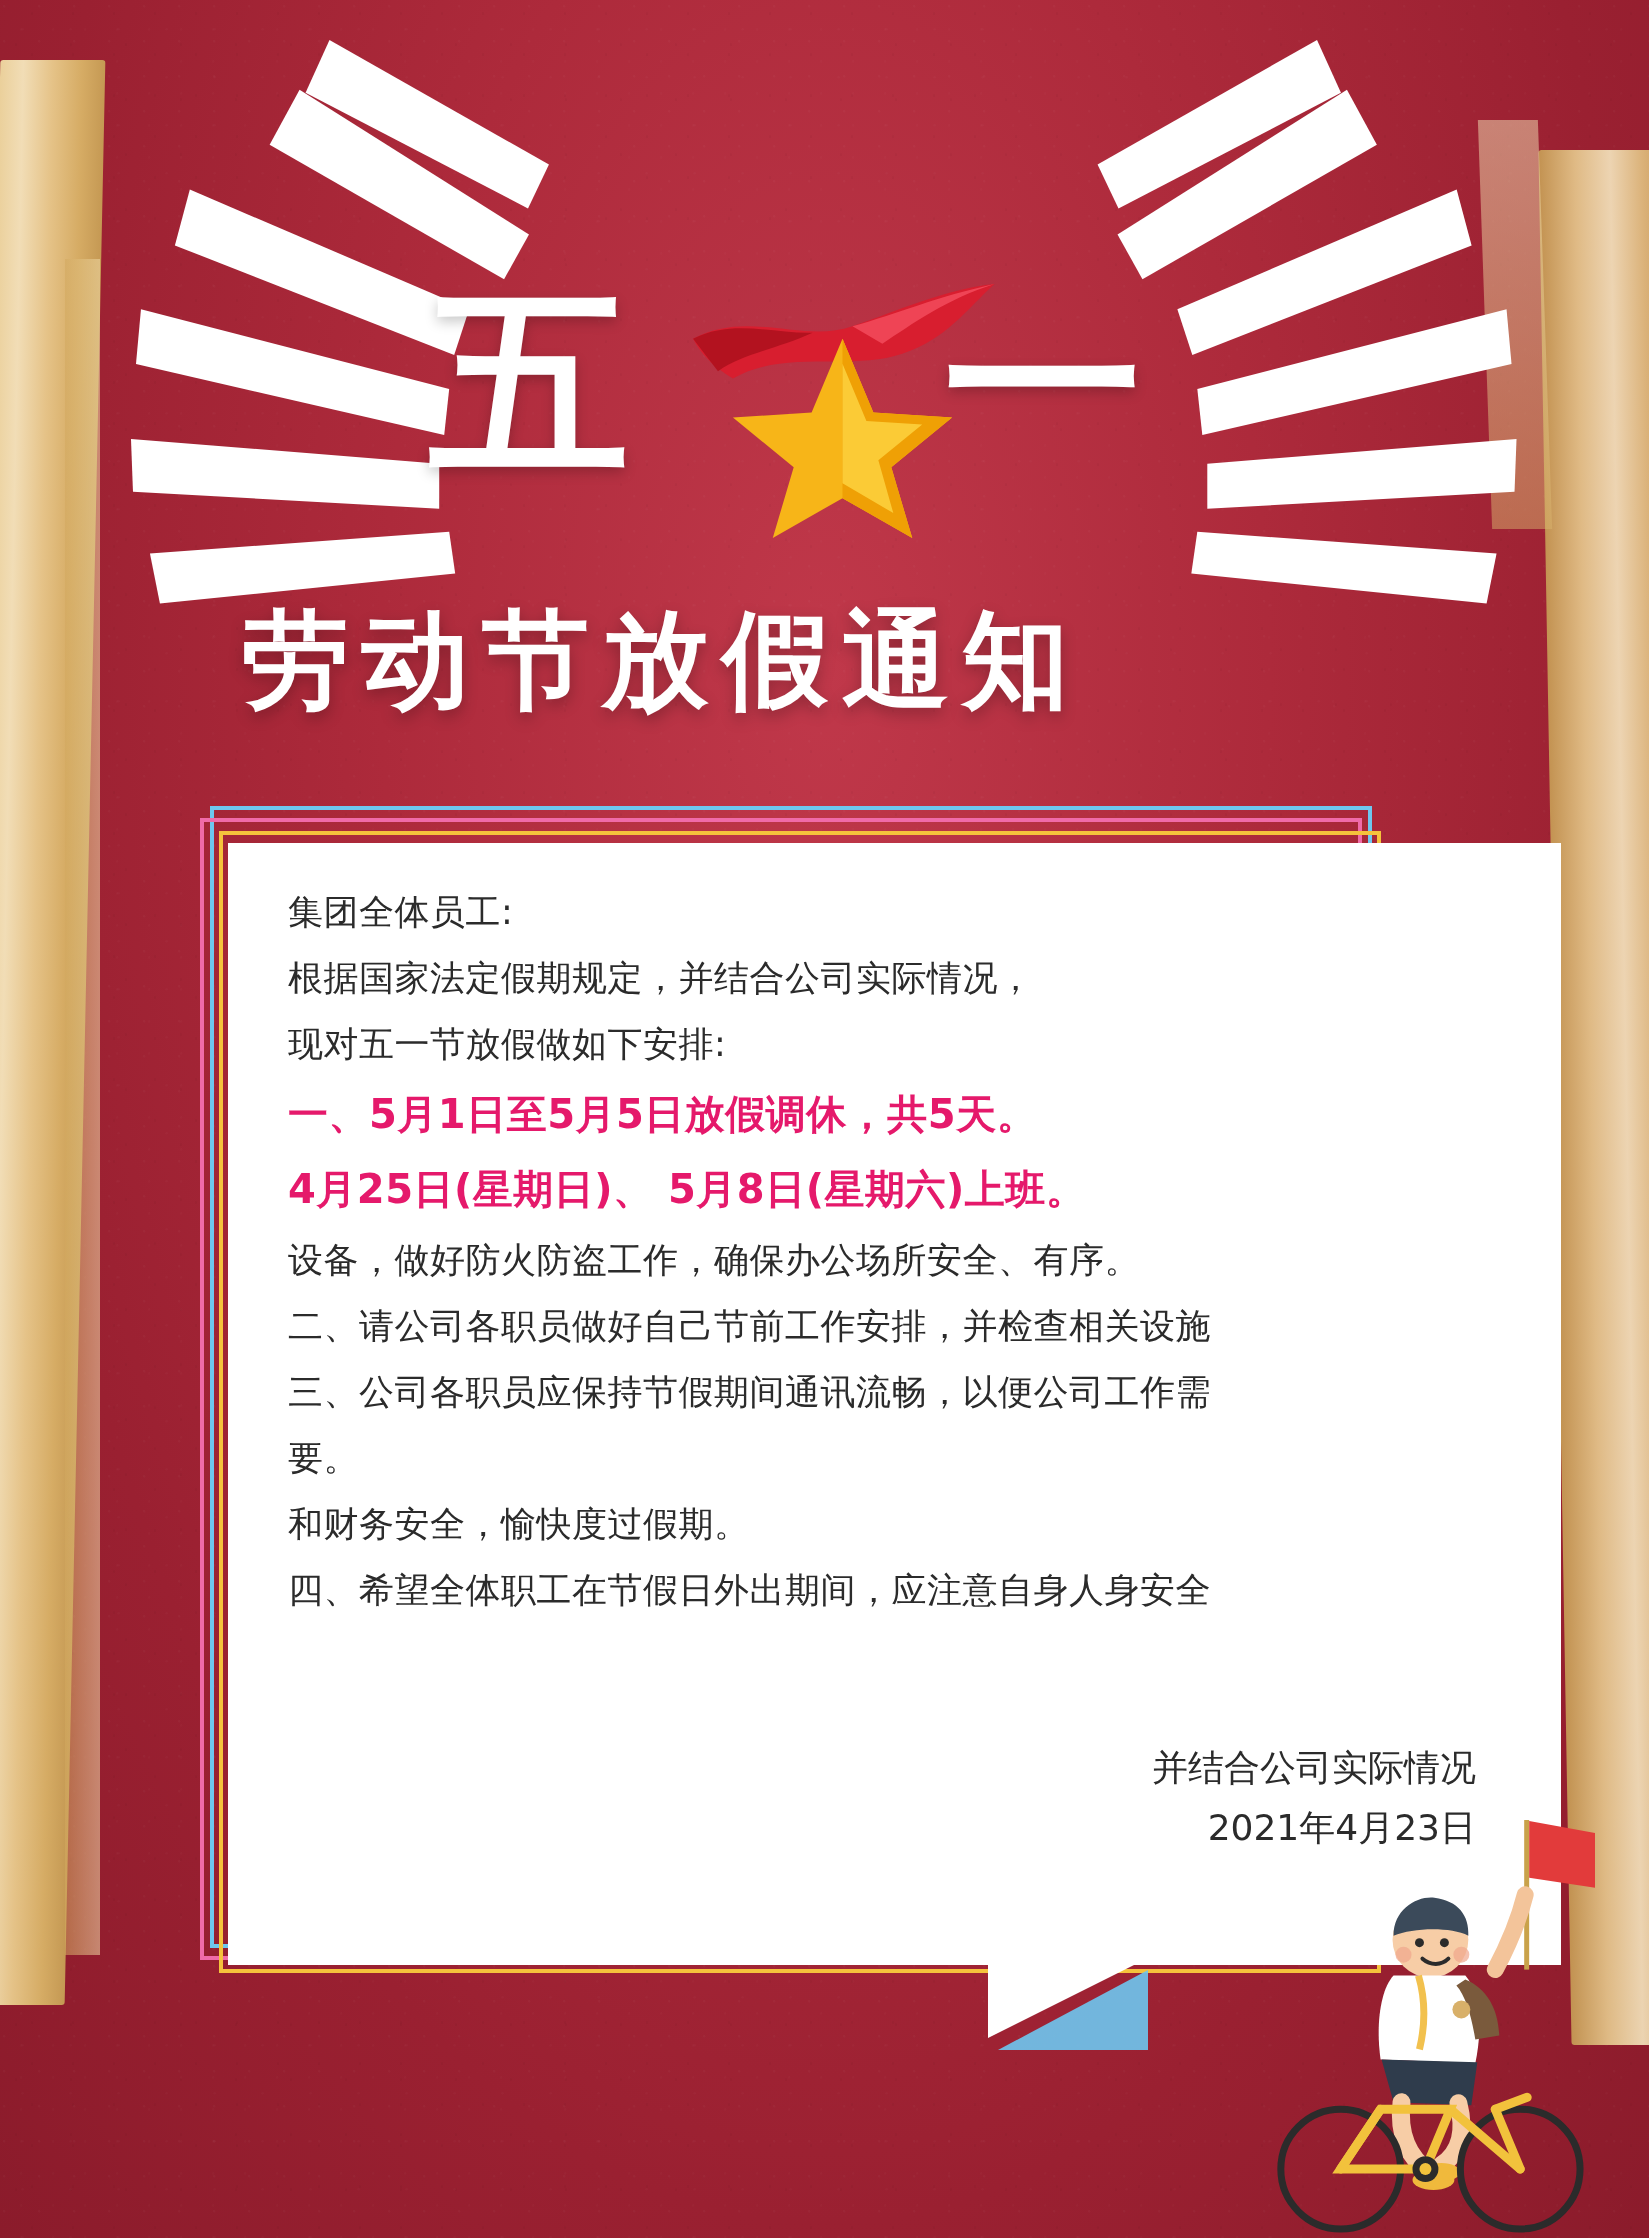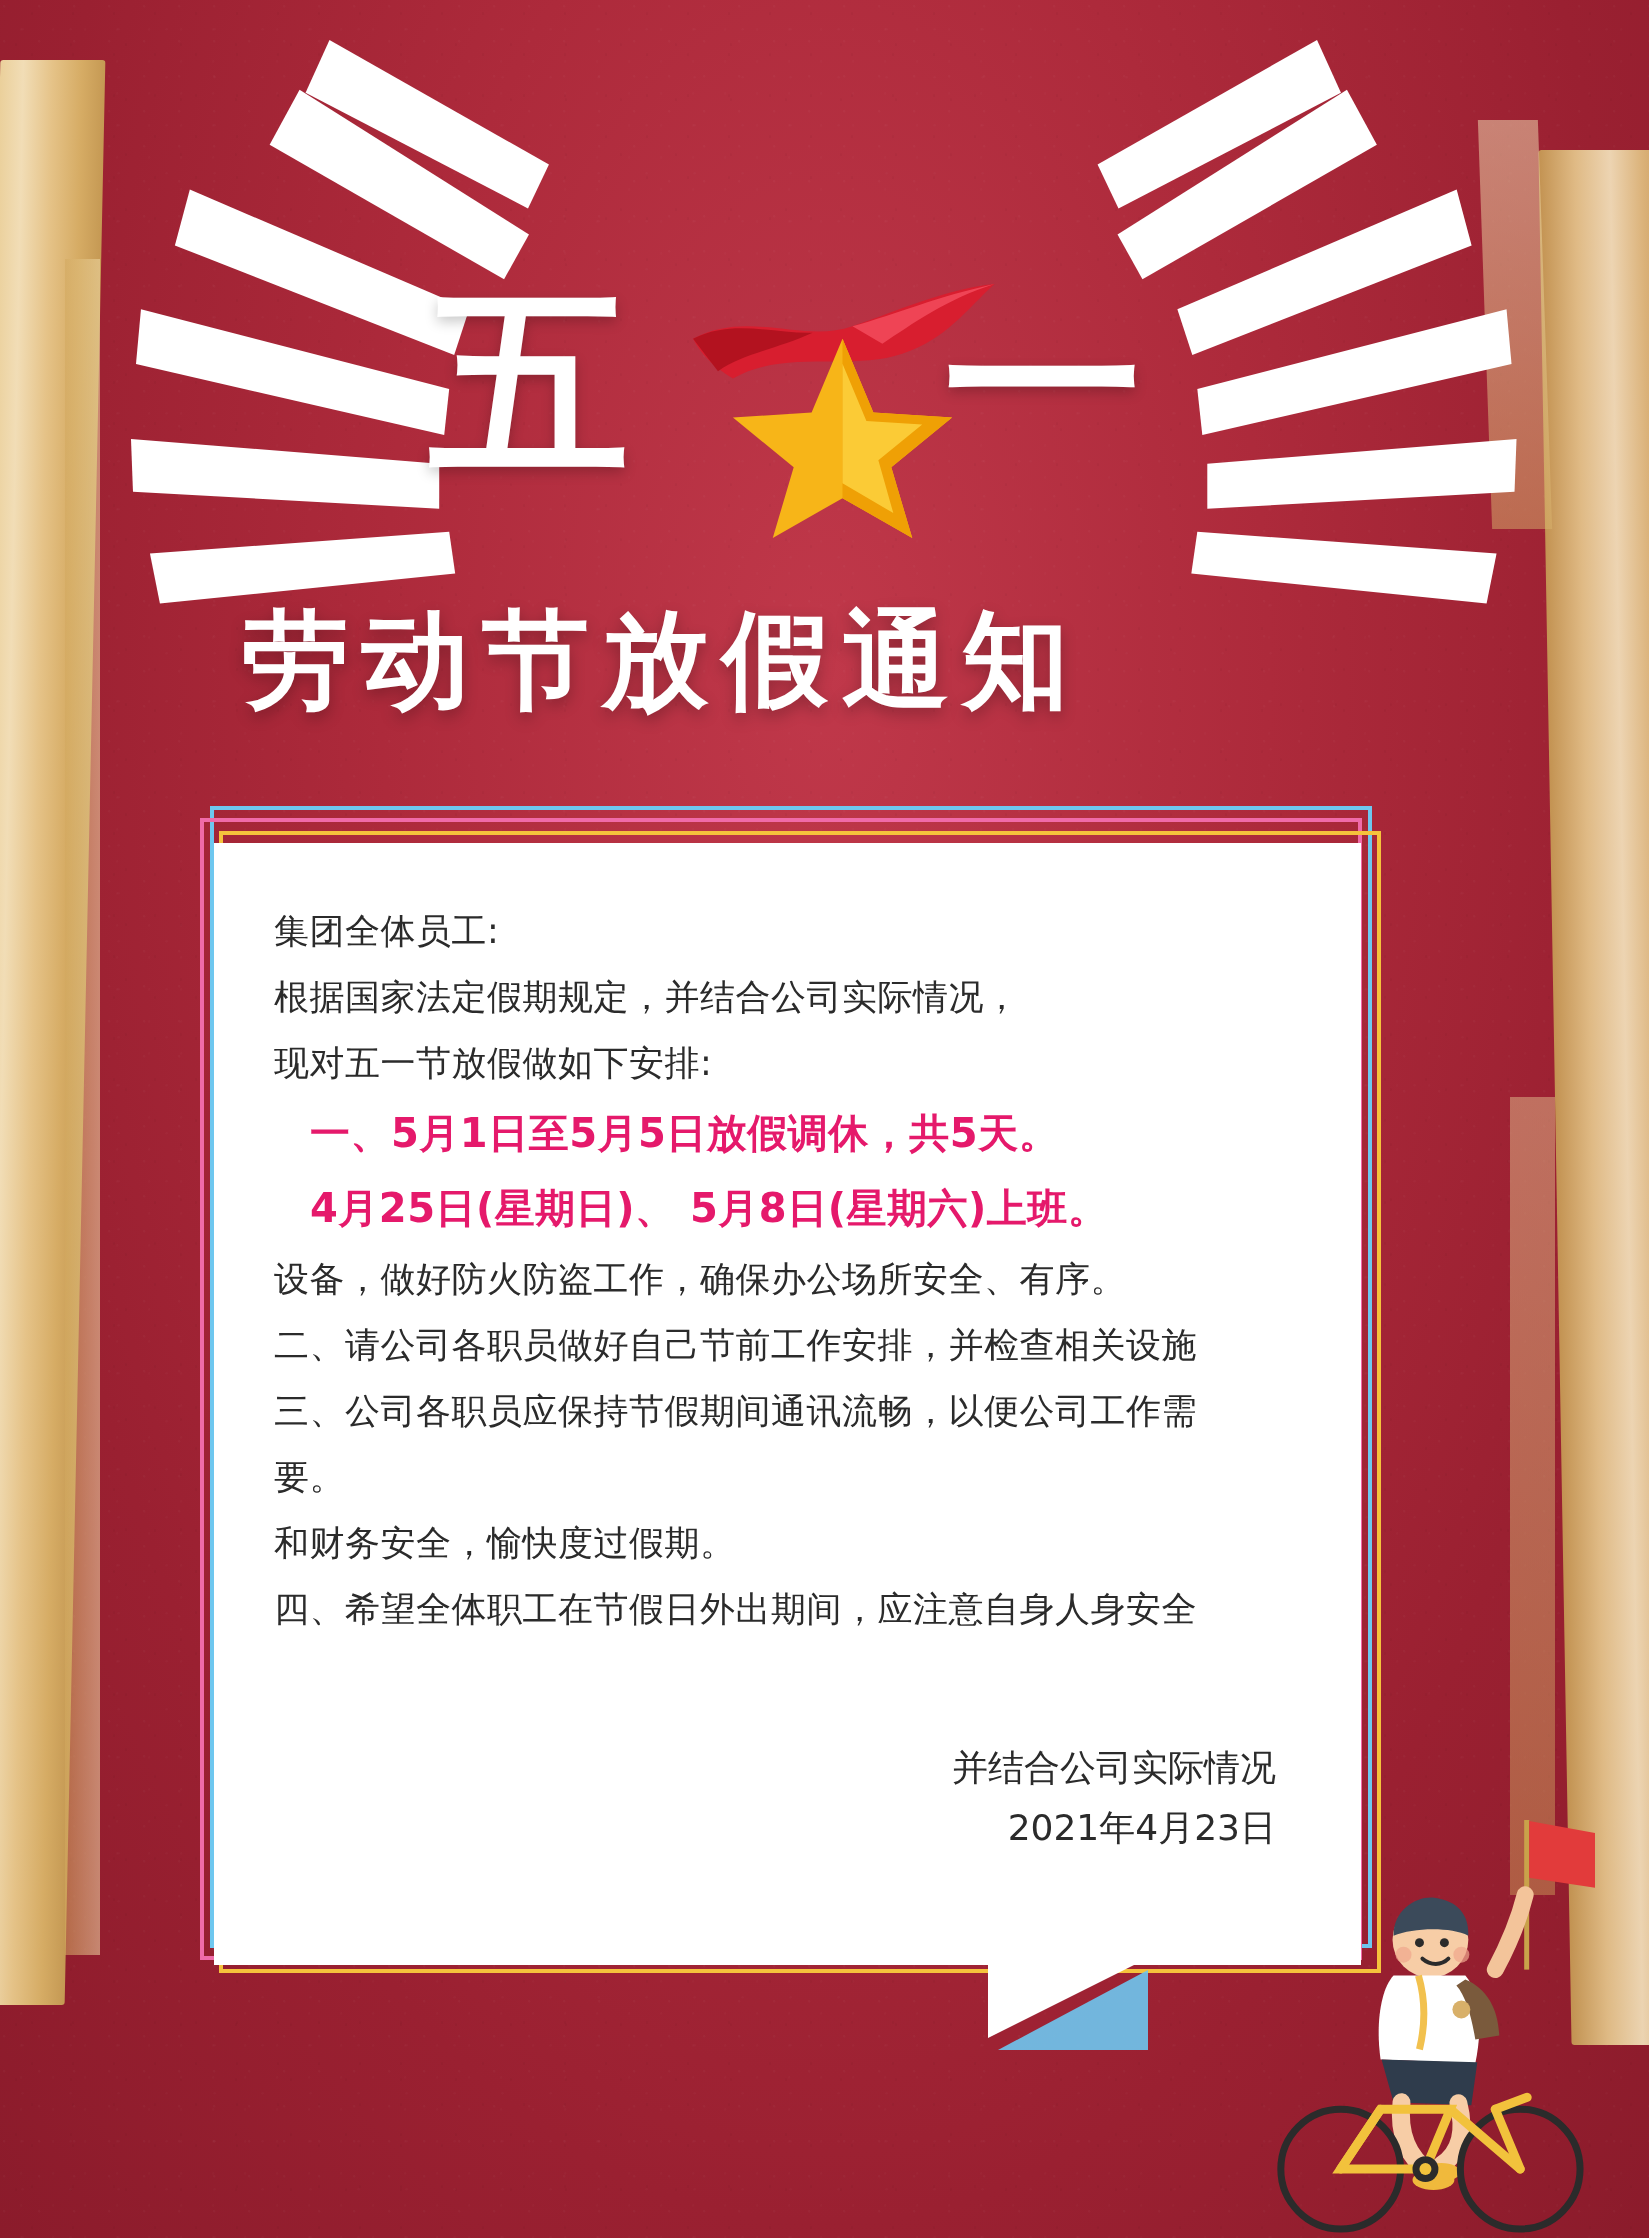--- a/index.html
+++ b/index.html
@@ -173,27 +173,27 @@
     position: absolute;
     left: 219px;
     top: 831px;
     width: 1162px;
     height: 1142px;
     border: 4.5px solid #f5c23c;
     box-sizing: border-box;
   }
   #card {
     position: absolute;
-    left: 214px;
+    left: 228px;
     top: 843px;
-    width: 1147px;
+    width: 1333px;
     height: 1122px;
     background: #ffffff;
     box-sizing: border-box;
-    padding: 55px 60px 0 60px;
+    padding: 36px 60px 0 60px;
   }
   
   #card-tail {
     position: absolute;
     left: 988px;
     top: 1963px;
     width: 0;
     height: 0;
     border-left: 150px solid #ffffff;
     border-bottom: 75px solid transparent;
@@ -214,21 +214,20 @@
     font-size: 35px;
     line-height: 66px;
     letter-spacing: 0.5px;
     font-family: "DejaVu Sans", "Liberation Sans", sans-serif;
   }
   .line.highlight {
     color: #e5196b;
     font-weight: 700;
     font-size: 40px;
     line-height: 75px;
-    margin-left: 36px;
   }
   #signature {
     position: absolute;
     right: 85px;
     bottom: 107px;
     text-align: right;
   }
   #signature div {
     color: #2b2b2b;
     font-size: 36px;

